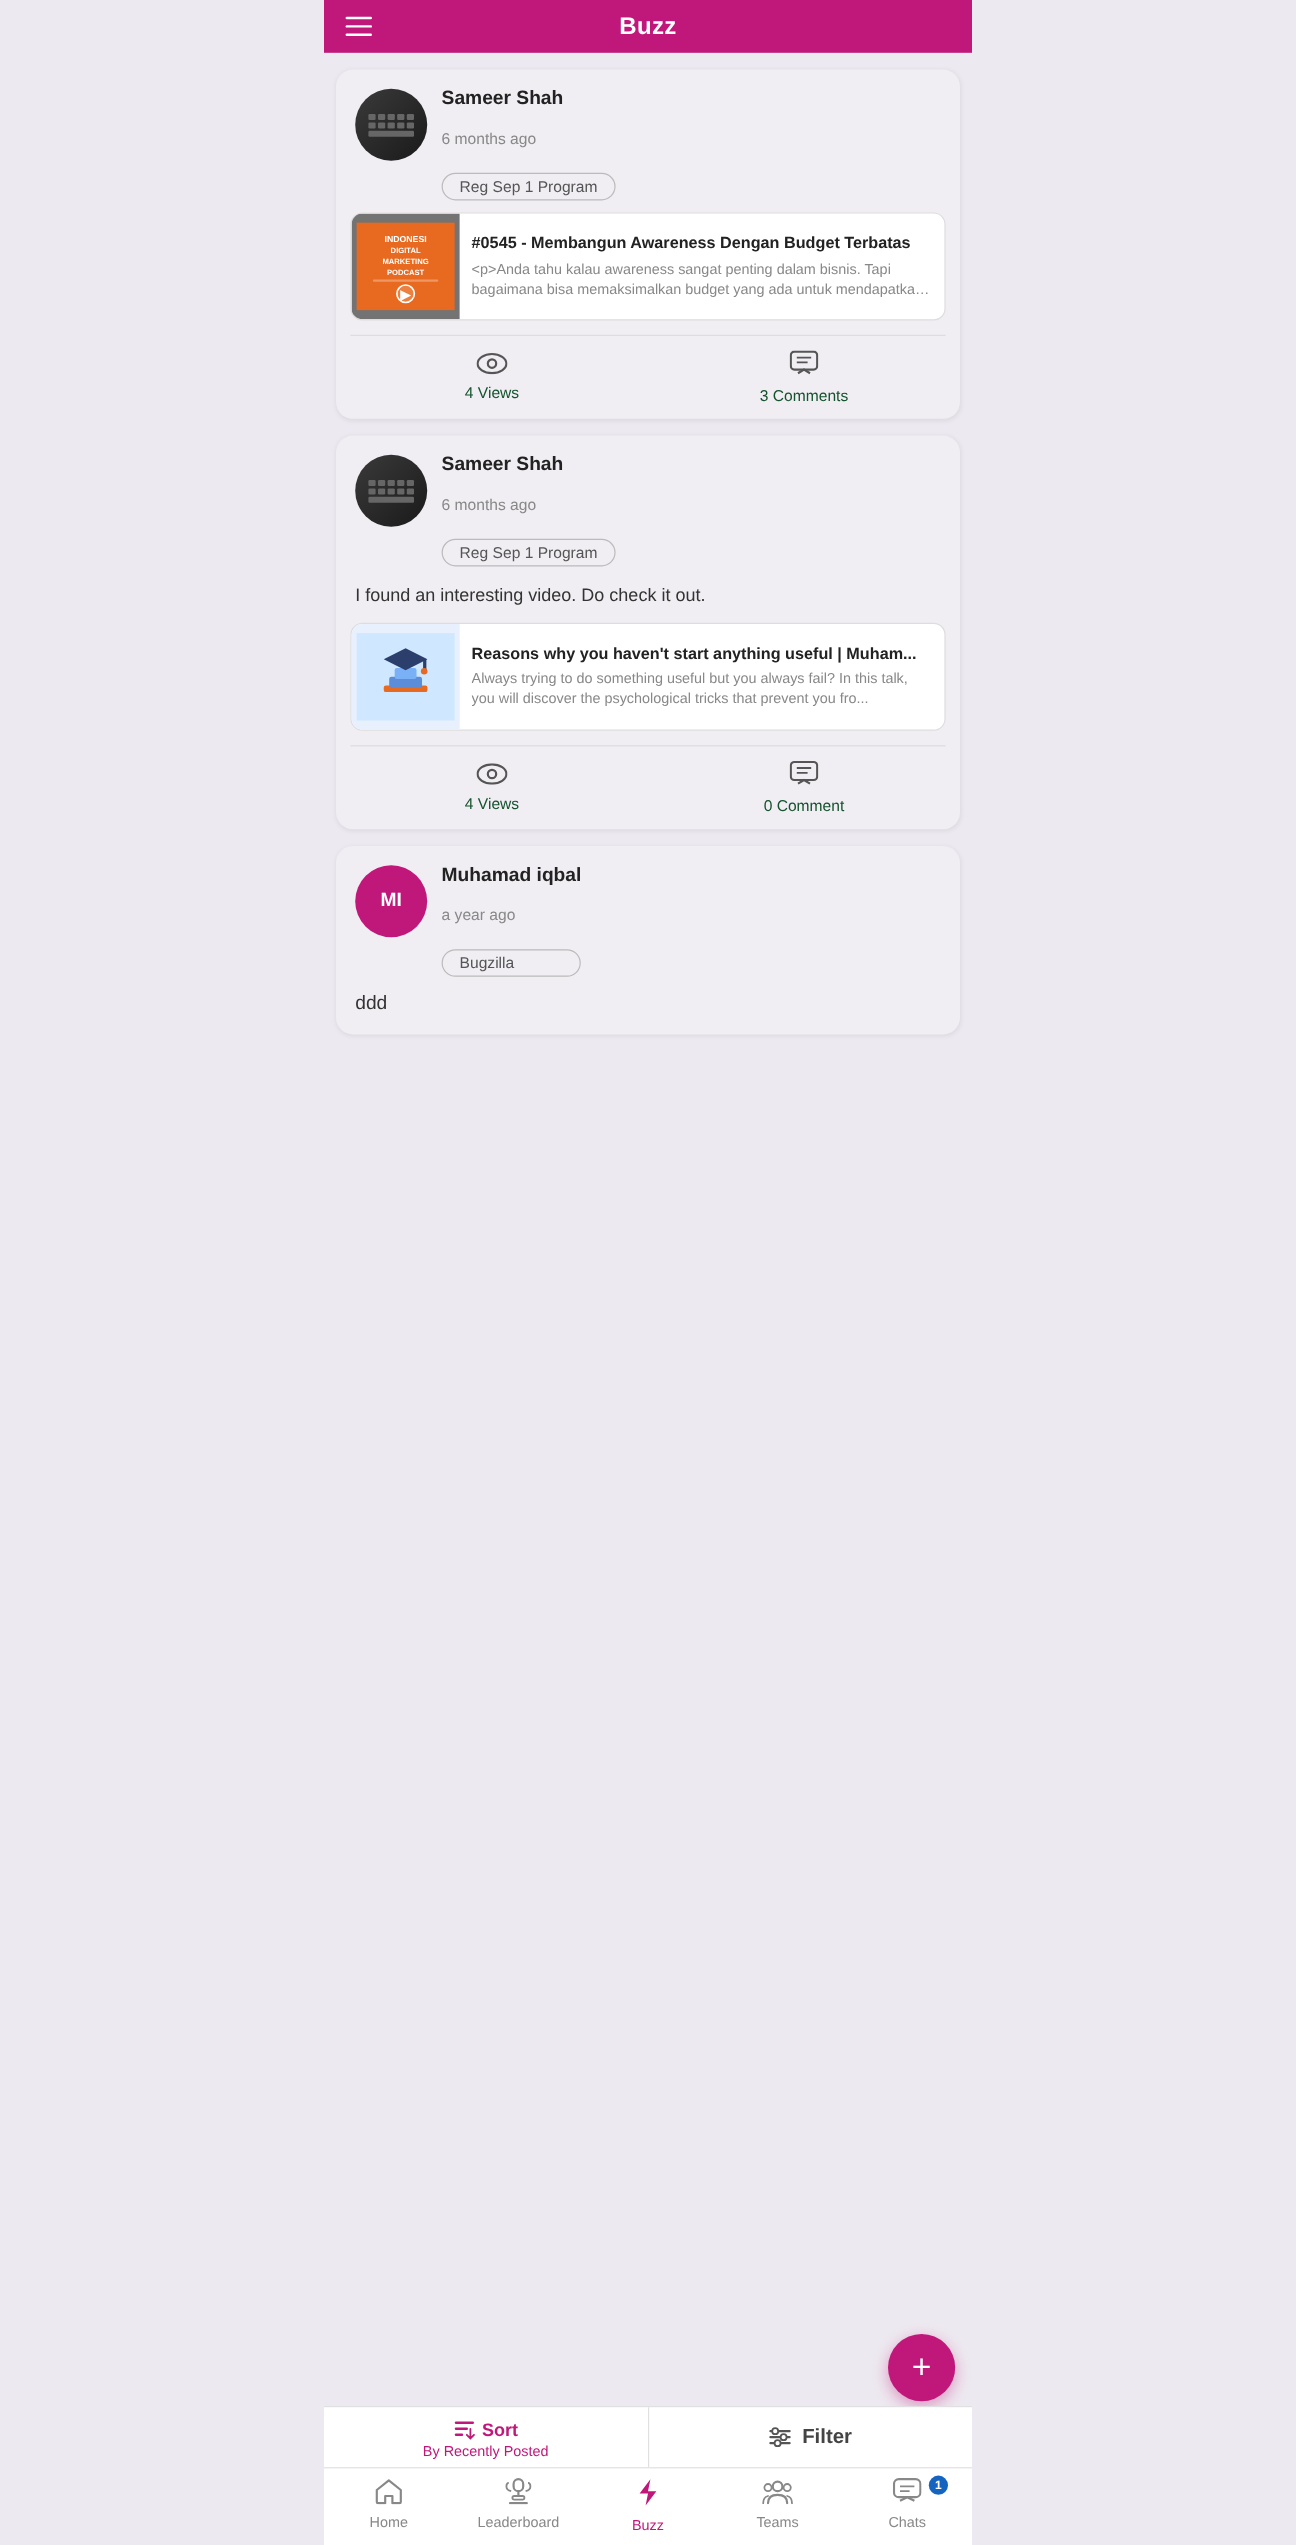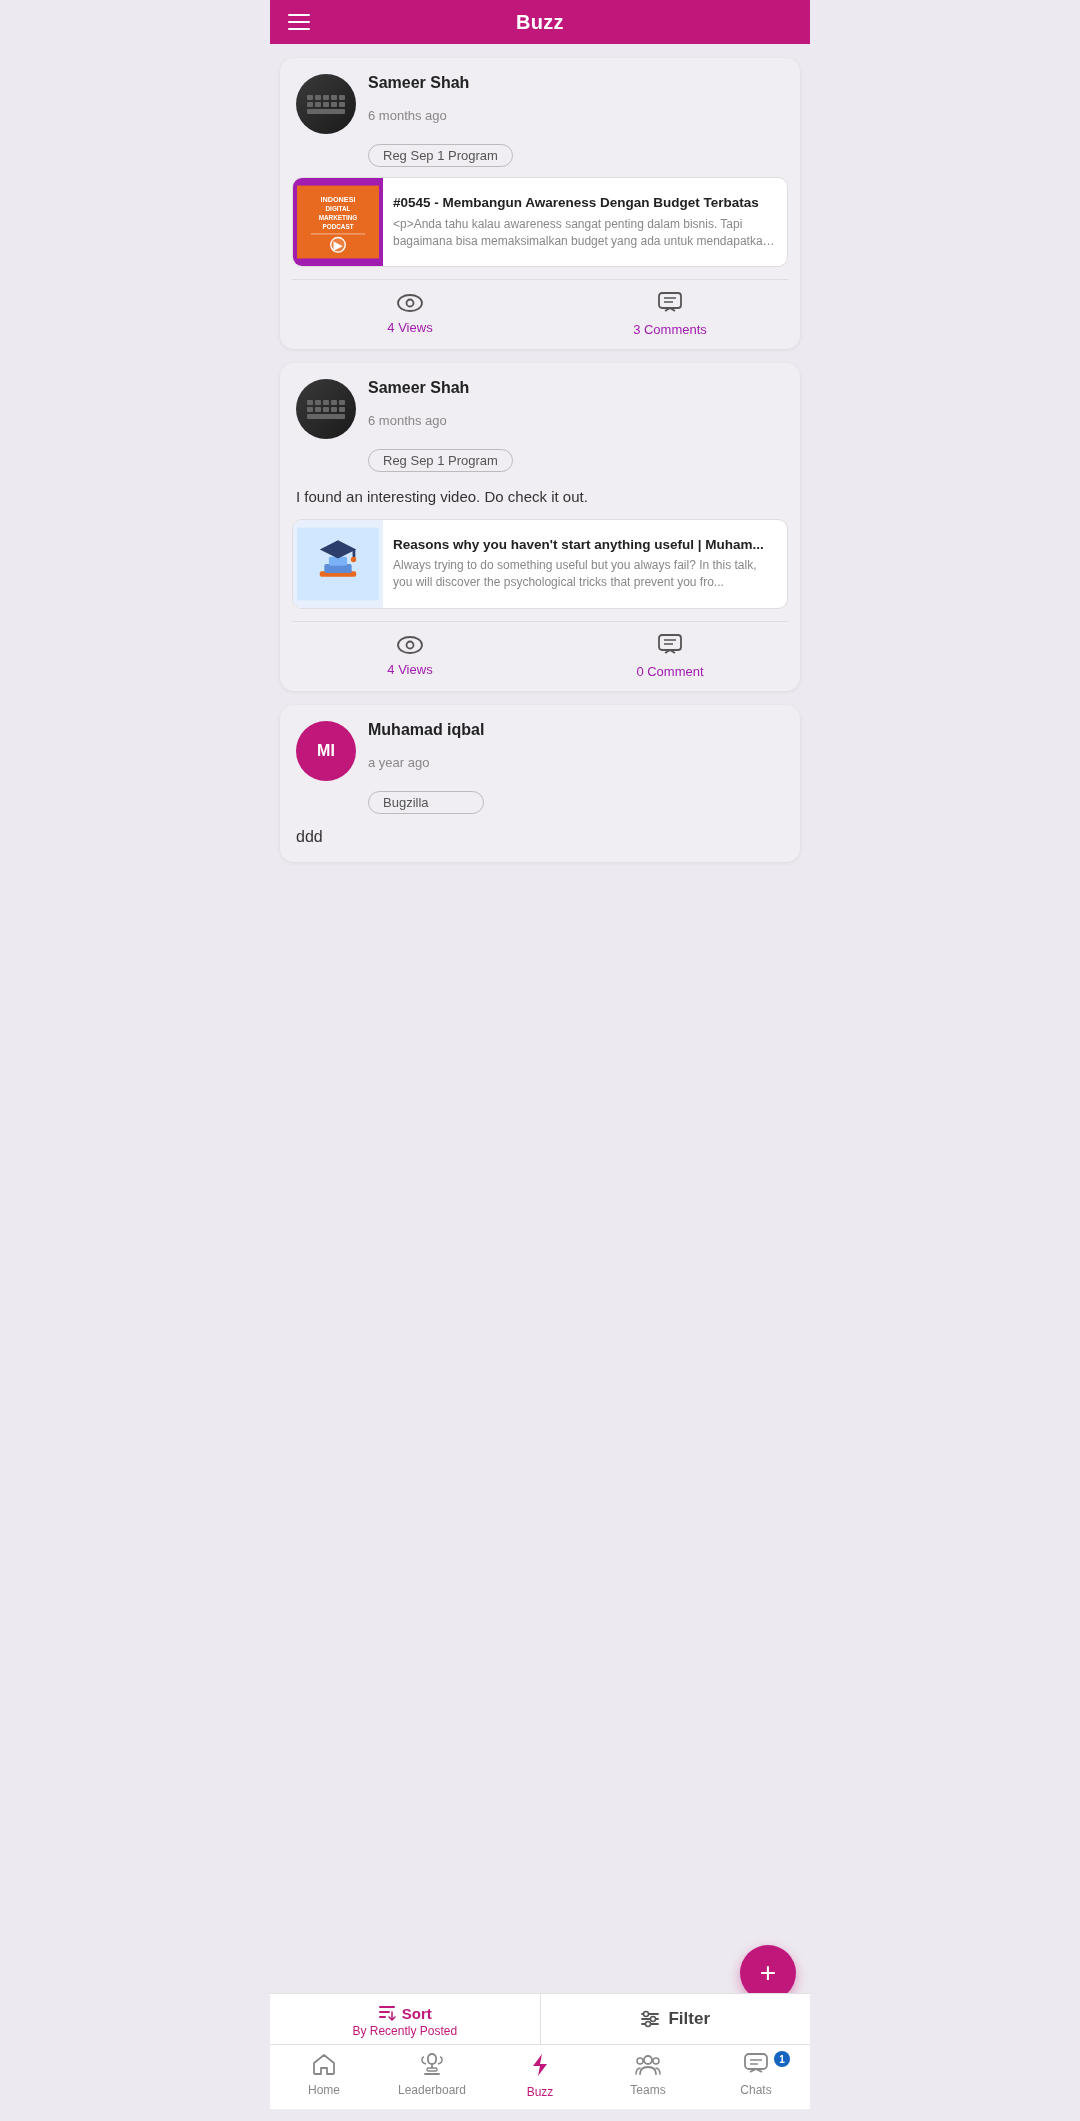--- a/index.html
+++ b/index.html
@@ -119,21 +119,21 @@
       border: 1px solid #ddd;
       border-radius: 10px;
       background: white;
       display: flex;
       overflow: hidden;
     }
     .link-thumbnail {
       width: 90px;
       min-height: 80px;
       flex-shrink: 0;
-      background: #a21caf;
+      background: #737373;
       display: flex;
       align-items: center;
       justify-content: center;
       font-size: 9px;
       color: white;
       font-weight: 800;
       text-align: center;
       padding: 4px;
       line-height: 1.3;
     }
@@ -176,21 +176,21 @@
       align-items: center;
       padding: 12px 0;
     }
     .stat-item {
       flex: 1;
       display: flex;
       flex-direction: column;
       align-items: center;
       gap: 4px;
       font-size: 13px;
-      color: #a21caf;
+      color: #14532d;
     }
     .stat-icon {
       font-size: 22px;
       color: #555;
       line-height: 1;
     }
 
     
     .post-text-only {
       padding: 4px 16px 16px;
@@ -218,21 +218,21 @@
     }
     @media (max-width: 540px) {
       .fab {
         right: 14px;
       }
     }
 
     
     .bottom-bar {
       position: fixed;
-      bottom: 12px;
+      bottom: 0;
       left: 50%;
       transform: translateX(-50%);
       width: 100%;
       max-width: 540px;
       background: white;
       z-index: 30;
     }
     .sort-filter-bar {
       display: flex;
       align-items: center;

